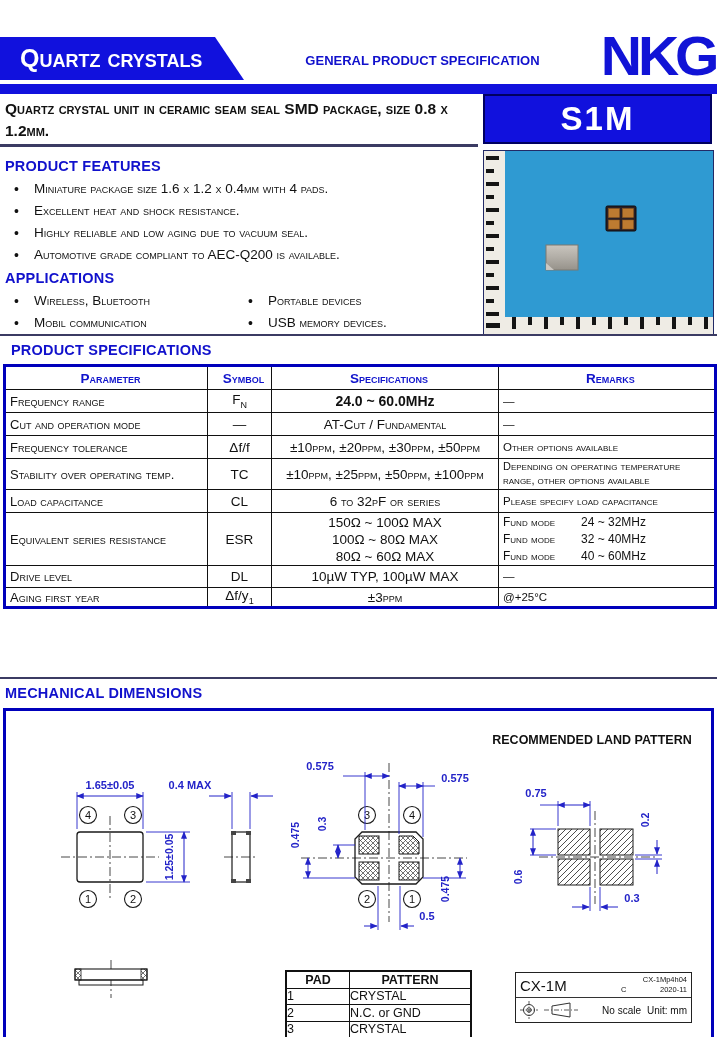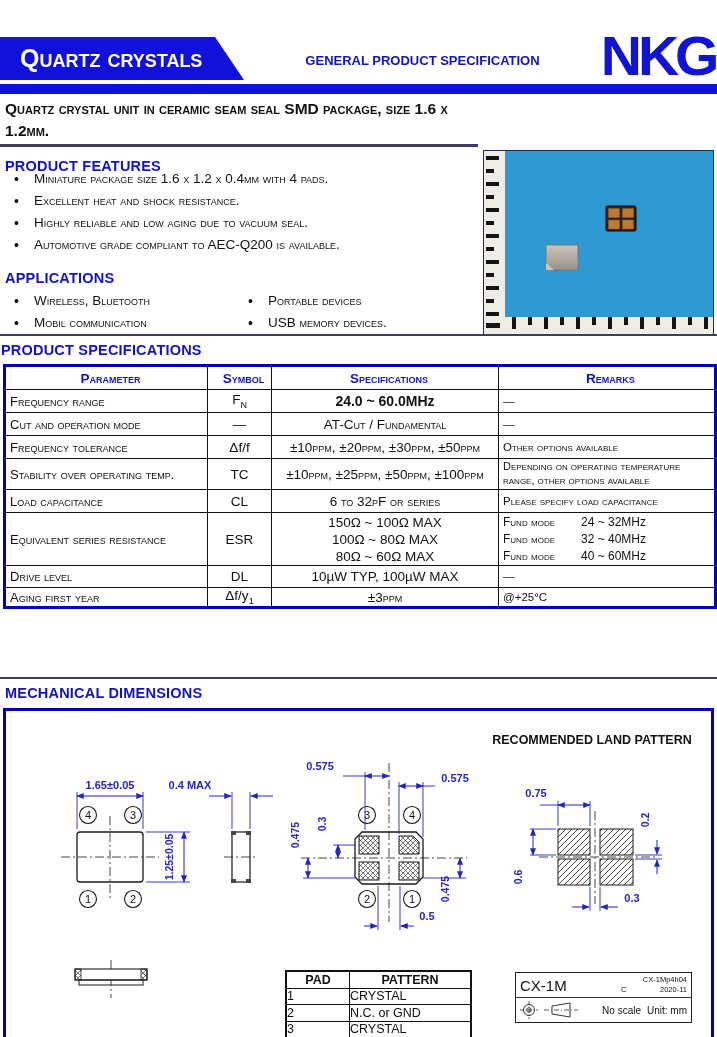--- a/index.html
+++ b/index.html
@@ -20,32 +20,32 @@
   
   #page-title{left:5px;top:66px;width:474px;font-weight:bold;font-size:15.5px;line-height:1.45;}
   #title-rule{left:0;top:112px;width:478px;height:3px;background:#3b3b63;}
   #model-box{left:483px;top:62px;width:229px;height:50px;background:#1111dd;
              border:2px solid #000060;box-sizing:border-box;display:flex;
              align-items:center;justify-content:center;}
   #model-box span{color:#fff;font-weight:bold;font-size:33px;letter-spacing:2px;}
   
   .sect-head{color:#1111cc;font-weight:bold;font-size:14.5px;letter-spacing:.2px;}
   #feat-head{left:5px;top:126px;}
-  #feat-list{left:8px;top:136px;width:470px;}
+  #feat-list{left:8px;top:146px;width:470px;}
   .bullet-row{line-height:22px;font-size:13.5px;padding-left:26px;position:relative;}
   .bullet-row::before{content:"•";position:absolute;left:6px;font-size:14px;}
   #app-head{left:5px;top:238px;}
   #app-col1{left:8px;top:258px;width:230px;}
   #app-col2{left:242px;top:258px;width:236px;}
   
   #photo{left:483px;top:118px;width:229px;height:183px;border:1.5px solid #222a66;box-sizing:content-box;}
   
   #div1{left:0;top:302px;width:717px;height:2px;background:#3b3b63;}
   #div2{left:0;top:645px;width:717px;height:2px;background:#3b3b63;}
-  #spec-head{left:1px;top:310px;}
+  #spec-head{left:11px;top:310px;}
   #mech-head{left:5px;top:653px;}
   
   #spec-table{left:3px;top:332px;width:711px;border-collapse:collapse;
               border:3px solid #0000bb;table-layout:fixed;}
   #spec-table td,#spec-table th{border:1.2px solid #111;padding:0 4px;box-sizing:border-box;}
   #spec-table th{color:#1114cc;font-size:13.5px;font-weight:bold;text-align:center;padding-left:12px;}
   .p-cell{font-size:13px;text-align:left;}
   .s-cell{font-size:13.5px;text-align:center;}
   .v-cell{font-size:13.5px;text-align:center;}
   .r-cell{font-size:11.5px;text-align:left;line-height:1.25;}
@@ -80,22 +80,25 @@
 <body>
 
 <div id="page">
 
   <div class="abs" id="banner"></div>
   <div class="abs sc" id="banner-text">Quartz crystals</div>
   <div class="abs" id="doc-type">GENERAL PRODUCT SPECIFICATION</div>
   <div class="abs" id="logo">NKG</div>
   <div class="abs" id="topbar"></div>
 
-  <div class="abs sc" id="page-title">Quartz crystal unit in ceramic seam seal SMD package, size 1.6 x 1.2mm.</div>
+  <div class="abs sc" id="page-title">Quartz crystal unit in ceramic seam seal SMD package, size 0.8 x 1.2mm.</div>
   <div class="abs" id="title-rule"></div>
+  <div class="abs" id="model-box">
+    <span>S1M</span>
+  </div>
 
   <svg class="abs" id="photo" width="229" height="183" viewBox="0 0 229 183">
     <defs>
       <linearGradient id="silver" x1="0" y1="0" x2="0" y2="1">
         <stop offset="0" stop-color="#c9c5be"></stop>
           <stop offset="0.5" stop-color="#b1ada6"></stop>
         <stop offset="1" stop-color="#96928a"></stop>
       </linearGradient>
     </defs>
     <rect x="0" y="0" width="229" height="183" fill="#2f9ad2"></rect>

